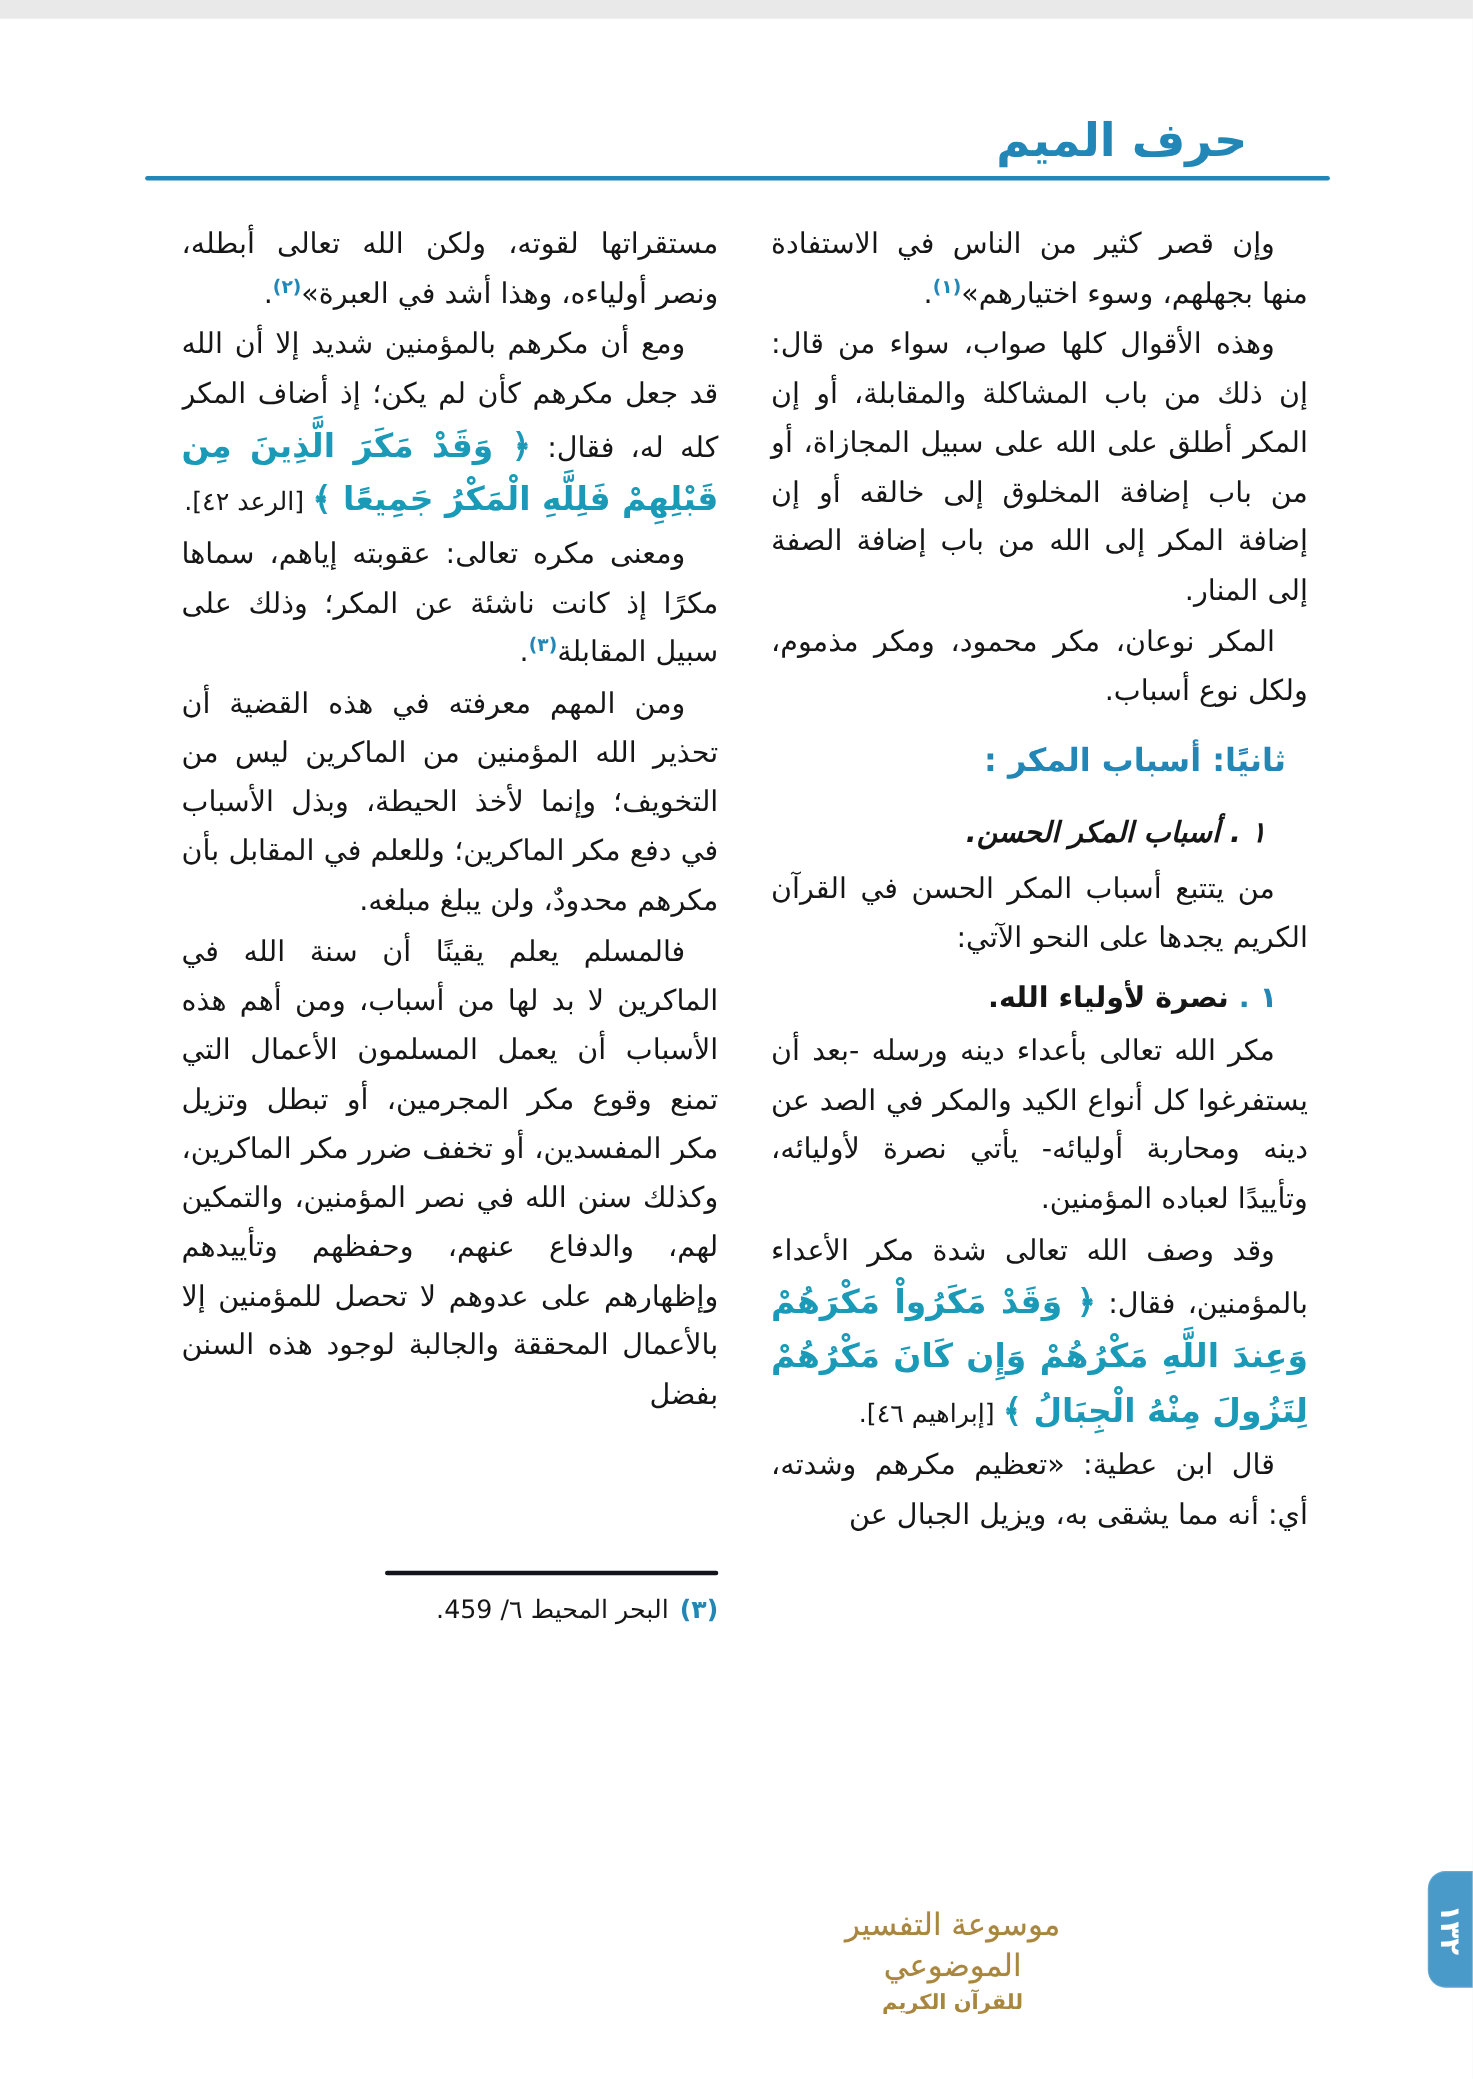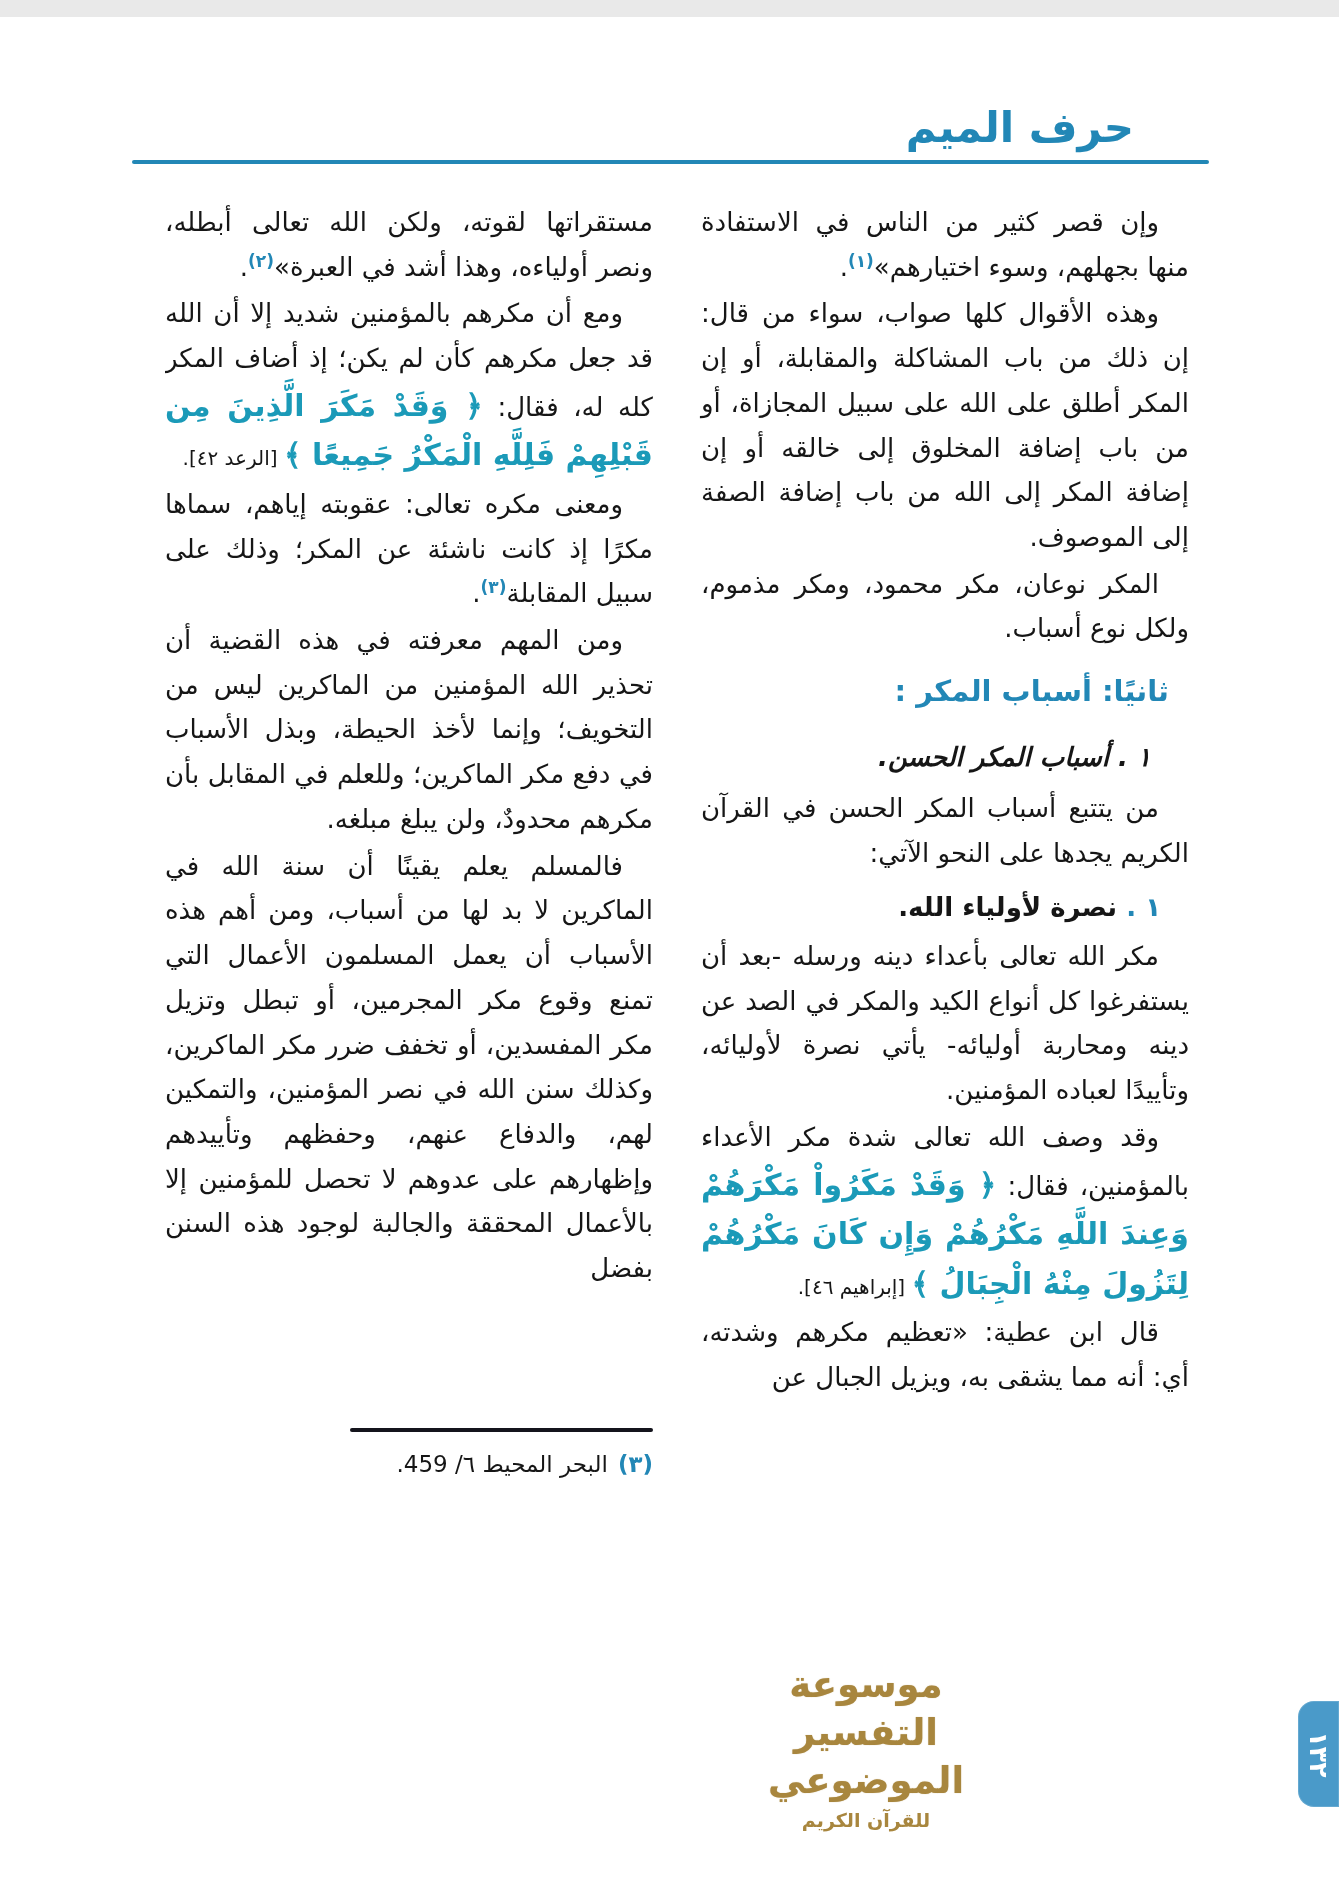--- a/index.html
+++ b/index.html
@@ -34,35 +34,35 @@
   .indent{text-indent:30px;}
   .section-heading{
     color:var(--accent);font-weight:bold;font-size:29px;margin:14px 0 10px 0;text-indent:20px;
   }
   .sub-heading{font-weight:bold;margin:8px 0 6px 0;text-indent:38px;font-style:italic;}
   .num-heading{font-weight:bold;margin:8px 0 4px 0;text-indent:28px;}
   .num-blue{color:var(--accent);font-weight:bold;}
   .quran{
     color:var(--quran);font-weight:bold;font-size:30px;letter-spacing:.5px;line-height:1.65;
   }
-  .ayah-ref{font-size:20px;color:var(--ink);}
+  .ayah-ref{font-size:23px;color:var(--ink);}
   .fn-mark{color:var(--accent);font-size:17px;vertical-align:9px;font-weight:bold;}
 
   
   .footnotes{margin-top:auto;padding-top:6px;font-size:23px;line-height:1.8;text-align:right;}
   .fn-rule{height:4px;background:#14141c;width:62%;margin-bottom:12px;border-radius:2px;}
   .footnote{white-space:normal;}
   .fn-num{color:var(--accent);font-weight:bold;margin-left:10px;}
 
   
   .logo{
     position:absolute;right:348px;bottom:76px;width:250px;text-align:center;
     color:var(--gold);direction:rtl;
   }
-  .logo-line1{font-size:37px;font-weight:bold;line-height:1.3;text-shadow:0 0 1px rgba(168,134,62,.55);}
+  .logo-line1{font-size:28px;font-weight:normal;line-height:1.3;text-shadow:0 0 1px rgba(168,134,62,.55);}
   .logo-line2{font-size:19px;font-weight:bold;margin-top:4px;letter-spacing:1px;}
   .page-tab{
     position:absolute;right:0;bottom:100px;width:41px;height:106px;
     background:var(--tab);border-radius:16px 0 0 16px;
     display:flex;align-items:center;justify-content:center;
     box-shadow:inset 0 0 0 1px rgba(255,255,255,.15);
   }
   .page-num{
     color:#fff;font-size:25px;font-weight:bold;transform:rotate(90deg);white-space:nowrap;
   }
@@ -75,21 +75,21 @@
   <header class="page-header">
     <div class="chapter-title">حرف الميم</div>
     <div class="header-rule"></div>
   </header>
 
   <main class="columns">
 
     <section class="col">
       <p class="para indent"><span>وإن قصر كثير من الناس في الاستفادة منها بجهلهم، وسوء اختيارهم»</span><span class="fn-mark">(١)</span><span>.</span></p>
 
-      <p class="para indent">وهذه الأقوال كلها صواب، سواء من قال: إن ذلك من باب المشاكلة والمقابلة، أو إن المكر أطلق على الله على سبيل المجازاة، أو من باب إضافة المخلوق إلى خالقه أو إن إضافة المكر إلى الله من باب إضافة الصفة إلى الموصوف.</p>
+      <p class="para indent">وهذه الأقوال كلها صواب، سواء من قال: إن ذلك من باب المشاكلة والمقابلة، أو إن المكر أطلق على الله على سبيل المجازاة، أو من باب إضافة المخلوق إلى خالقه أو إن إضافة المكر إلى الله من باب إضافة الصفة إلى المنار.</p>
 
       <p class="para indent">المكر نوعان، مكر محمود، ومكر مذموم، ولكل نوع أسباب.</p>
 
       <p class="para section-heading">ثانيًا: أسباب المكر :</p>
 
       <p class="para sub-heading">١ . أسباب المكر الحسن.</p>
 
       <p class="para indent">من يتتبع أسباب المكر الحسن في القرآن الكريم يجدها على النحو الآتي:</p>
 
       <p class="para num-heading"><span class="num-blue">١ .</span> <span>نصرة لأولياء الله.</span></p>

